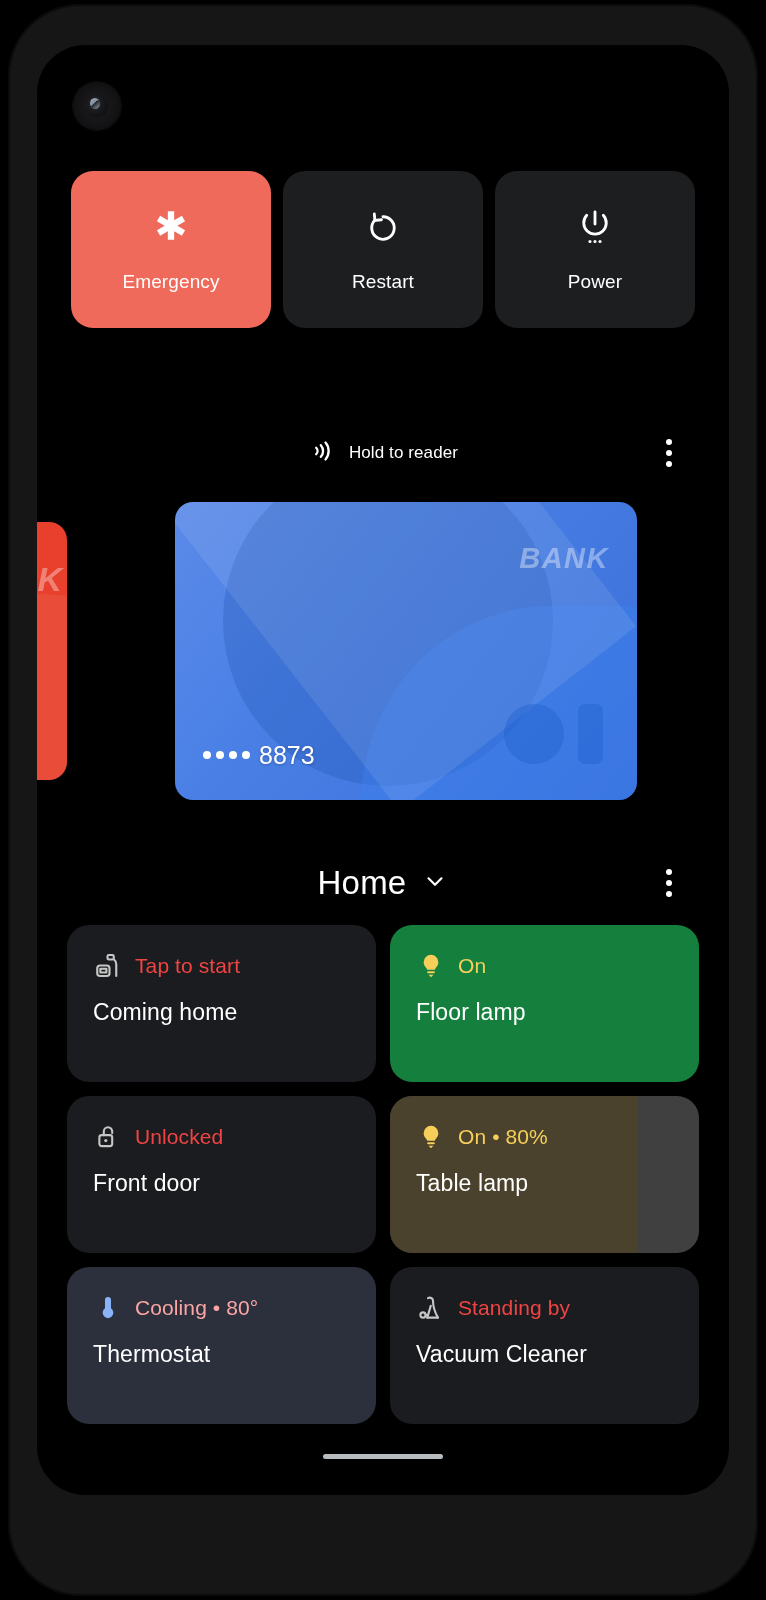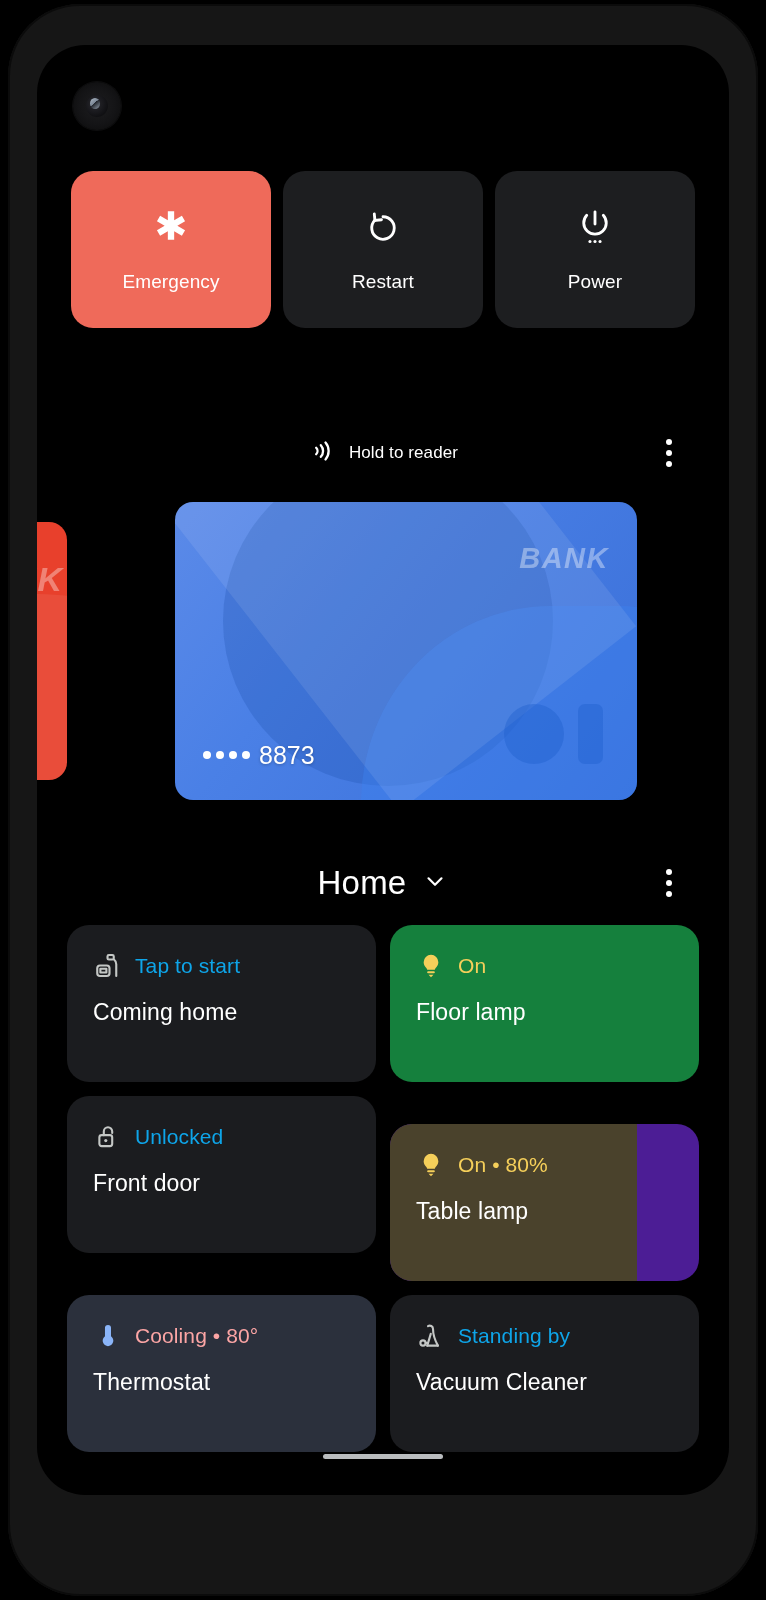--- a/index.html
+++ b/index.html
@@ -314,40 +314,40 @@
   }
   .tile .tile-icon {
     width: 30px; height: 30px;
     display: flex;
     align-items: center;
     justify-content: center;
     flex: 0 0 30px;
   }
   .tile .tile-status {
     font-size: 21px;
-    color: #0ea5e9;
+    color: #ef4444;
     letter-spacing: .1px;
   }
   .tile .tile-name {
     margin-top: 17px;
     font-size: 23px;
     color: #ffffff;
     letter-spacing: .1px;
   }
 
   
   .tile.on { background: #15803d; }
   .tile.on .tile-status { color: #f5cf5a; }
 
   
   .tile.cool { background: #2b303c; }
   .tile.cool .tile-status { color: #fca5a5; }
 
   
-  .tile.dimmer { background: #4c1d95; margin-top: 28px; }
+  .tile.dimmer { background: #404040; }
 
   
   #gesture-pill {
     position: absolute;
     left: 50%;
     transform: translateX(-50%);
     bottom: 36px;
     width: 120px;
     height: 5px;
     border-radius: 4px;

